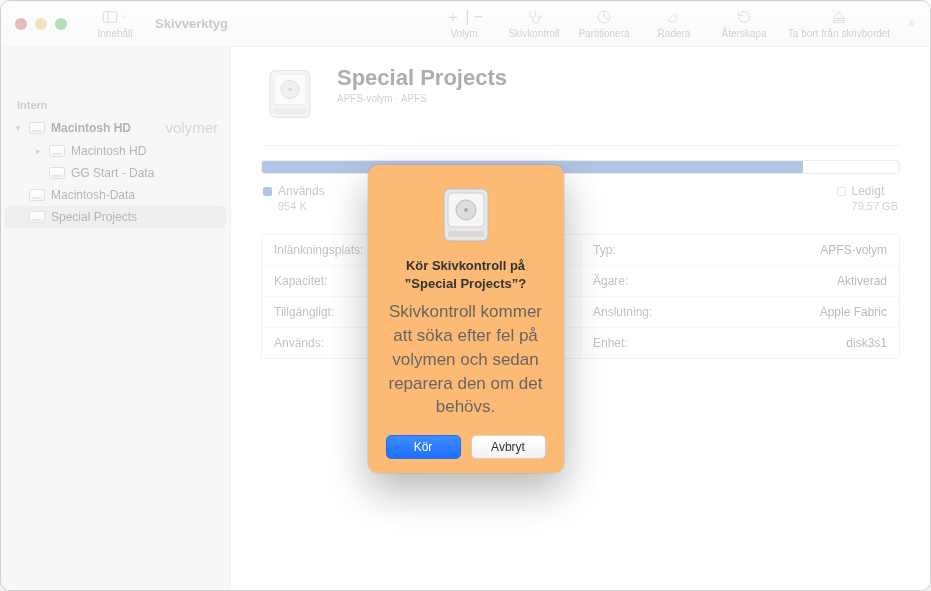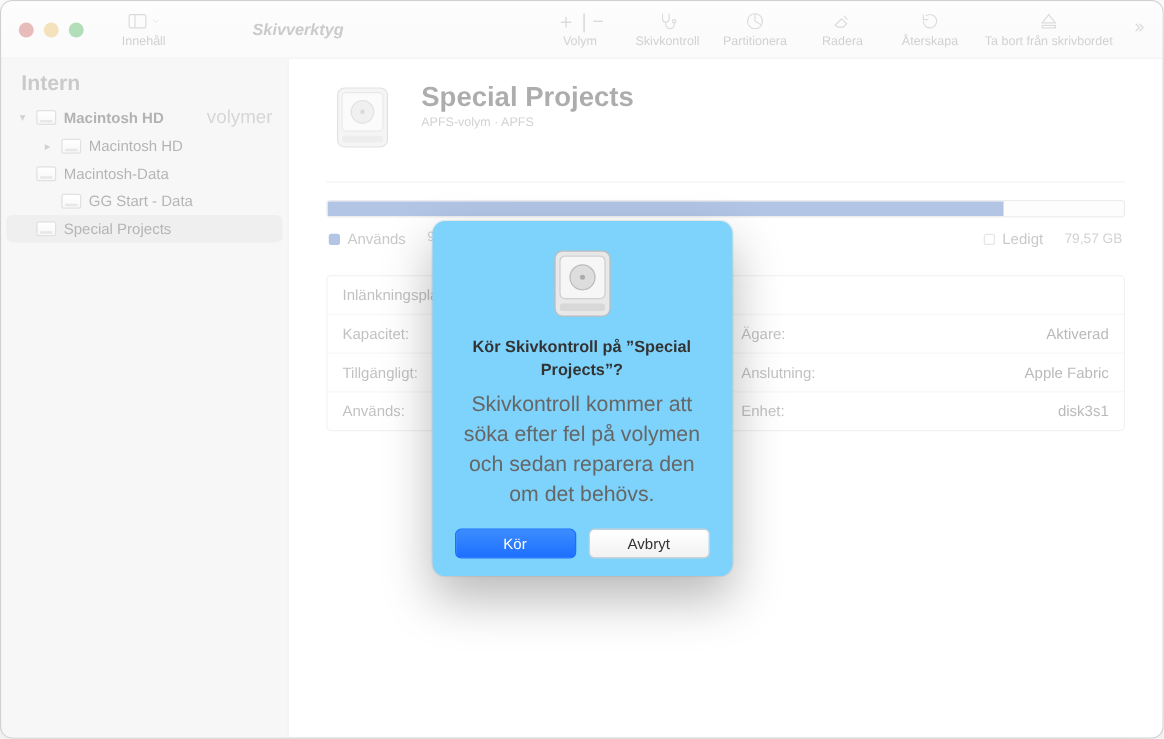--- a/index.html
+++ b/index.html
@@ -19,32 +19,32 @@
     border-bottom: 1px solid #e2e2e2;
     color: #888;
   }
   .traffic { display: flex; gap: 8px; margin-right: 8px; }
   .dot { width: 12px; height: 12px; border-radius: 50%; }
   .dot.red { background:#ff5f57; } .dot.yel { background:#febc2e; } .dot.grn { background:#28c840; }
   .tool-group { display:flex; flex-direction:column; align-items:center; gap:2px; min-width:60px; color:#999; font-size:10px;}
   .tool-group.wide{min-width:110px;}
   .tool-ico { height:18px; display:flex; align-items:center; justify-content:center; gap:2px; font-size:16px; color:#b0b0b0;}
   .tool-ico svg{width:16px;height:16px;stroke:#b0b0b0;fill:none;stroke-width:1.4;}
-  .app-title-grp{display:flex;flex-direction:column;align-items:flex-end;min-width:120px;font-style:italic;}
+  .app-title-grp{display:flex;flex-direction:column;align-items:flex-start;min-width:120px;}
   .app-title{font-weight:600;color:#8a8a8a;font-size:13px;}
   .spacer{flex:1;}
   .chev-btn svg{width:12px;height:12px;stroke:#b0b0b0;fill:none;stroke-width:2;}
 
   
   .body { display:flex; height:calc(100% - 46px); }
   .sidebar {
     width: 230px; background:#f0eeef; border-right:1px solid #e5e3e4;
     padding:10px 4px; font-size:12px; color:#5a5a5a;
   }
-  .side-heading{font-size:17px;font-weight:600;color:#8a8a8a;padding:0 12px 4px;}
+  .side-heading{font-size:11px;font-weight:600;color:#8a8a8a;padding:0 12px 4px;margin-top:42px;}
   .tree-row{display:flex;align-items:center;gap:6px;padding:4px 8px;border-radius:5px;}
   .tree-row.sel{background:#dedcde;}
   .tree-row .disclosure{width:10px;display:inline-flex;justify-content:center;color:#9a9a9a;font-size:9px;}
   .tree-row .inset1{width:14px;}
   .disk-ico{width:16px;height:12px;border:1px solid #bdbdbd;border-radius:2px;background:linear-gradient(#fff,#eee);position:relative;}
   .disk-ico::after{content:"";position:absolute;bottom:1px;left:2px;right:2px;height:2px;background:#c9c9c9;border-radius:1px;}
   .tree-label{flex:1;white-space:nowrap;overflow:hidden;text-overflow:ellipsis;}
   .tree-sub{color:#a5a5a5;font-size:15px;margin-left:4px;}
   .tree-row.bold .tree-label{font-weight:600;color:#555;}
 
@@ -55,41 +55,41 @@
   .vol-title h1{font-size:22px;font-weight:700;color:#4a4a4a;}
   .vol-sub{font-size:10px;color:#9a9a9a;margin-top:2px;}
   .cap-box{margin-left:auto;text-align:right;}
   .cap-box .cap{border:1px solid #d8d8d8;border-radius:6px;padding:6px 14px;font-size:18px;color:#707070;}
   .cap-box .cap-sub{font-size:9px;letter-spacing:.4px;color:#a5a5a5;margin-top:4px;}
   .divider{height:1px;background:#e5e5e5;margin:22px 0 14px;}
   .usebar{height:14px;border:1px solid #d5d5d5;border-radius:3px;overflow:hidden;display:flex;}
   .usebar .used{background:#3b82f6;width:85%;}
   .usebar .free{background:#fafafa;flex:1;}
   .legend{display:flex;justify-content:space-between;margin:10px 2px 0;font-size:12px;}
-  .leg{display:flex;flex-direction:row;gap:2px;}
+  .leg{display:flex;flex-direction:column;gap:2px;}
   .leg .row1{display:flex;align-items:center;gap:6px;color:#888;}
   .sw{width:9px;height:9px;border-radius:2px;border:1px solid #c8c8c8;}
   .sw.blue{background:#3b82f6;border-color:#3b82f6;}
   .leg .row2{color:#9a9a9a;font-size:11px;margin-left:15px;}
 
   
   .props{margin-top:22px;border:1px solid #e3e3e3;border-radius:4px;overflow:hidden;font-size:12px;}
   .prow{display:flex;}
   .prow + .prow{border-top:1px solid #eee;}
   .pcell{flex:1;display:flex;justify-content:space-between;padding:8px 12px;color:#777;}
   .pcell + .pcell{border-left:1px solid #eee;}
   .pcell .k{color:#777;} .pcell .v{color:#666;}
 
   
   .dim{position:absolute;inset:0;background:rgba(255,255,255,0.55);backdrop-filter:grayscale(40%);}
 
   
   .dialog{
     position:absolute;left:50%;top:54%;transform:translate(-50%,-50%);
-    width:240px;background:#7dd3fc;border-radius:10px;
+    width:196px;background:#fdba74;border-radius:10px;
     box-shadow:0 18px 40px rgba(0,0,0,.28),0 0 0 1px rgba(0,0,0,.06);
     padding:18px 18px 14px;text-align:center;
   }
   .dialog .hdd-dlg{width:64px;height:64px;margin:0 auto 10px;}
   .dialog h2{font-size:13px;font-weight:700;color:#333;line-height:1.35;}
   .dialog p{font-size:17px;color:#666;margin-top:8px;line-height:1.4;}
   .dlg-btns{display:flex;gap:10px;margin-top:16px;}
   .btn{flex:1;height:24px;border-radius:5px;font-size:12px;border:1px solid #d0d0d0;background:linear-gradient(#fff,#f2f2f2);cursor:pointer;color:#333;}
   .btn.primary{background:linear-gradient(#3c8cff,#1e6fff);border-color:#1e6fff;color:#fff;font-weight:500;}
 
@@ -195,29 +195,29 @@
         <span class="tree-label">Macintosh HD</span>
         <span class="tree-sub">volymer</span>
       </div>
       <div class="tree-row">
         <span class="inset1"></span>
         <span class="disclosure">▸</span>
         <span class="disk-ico"></span>
         <span class="tree-label">Macintosh HD</span>
       </div>
       <div class="tree-row">
-        <span class="disclosure"></span>
-        <span class="disk-ico"></span>
-        <span class="tree-label">Macintosh-Data</span>
-      </div>
-      <div class="tree-row">
         <span class="inset1"></span>
         <span class="disclosure"></span>
         <span class="disk-ico"></span>
         <span class="tree-label">GG Start - Data</span>
+      </div>
+      <div class="tree-row">
+        <span class="disclosure"></span>
+        <span class="disk-ico"></span>
+        <span class="tree-label">Macintosh-Data</span>
       </div>
       <div class="tree-row sel">
         <span class="disclosure"></span>
         <span class="disk-ico"></span>
         <span class="tree-label">Special Projects</span>
       </div>
     </div>
 
     <div class="main">
       <div class="vol-header">
@@ -243,34 +243,38 @@
         <div class="free"></div>
       </div>
       <div class="legend">
         <div class="leg">
           <div class="row1">
               <span class="sw blue"></span>
               <span>Används</span>
             </div>
           <div class="row2">954 K</div>
         </div>
-        <div class="leg" style="align-items:center;">
+        <div class="leg" style="align-items:flex-start;">
           <div class="row1">
               <span class="sw"></span>
               <span>Ledigt</span>
             </div>
           <div class="row2">79,57 GB</div>
         </div>
       </div>
 
       <div class="props">
         <div class="prow">
           <div class="pcell">
               <span class="k">Inlänkningsplats:</span>
               <span class="v"></span>
+            </div>
+          <div class="pcell">
+              <span class="k">Typ:</span>
+              <span class="v">APFS-volym</span>
             </div>
         </div>
         <div class="prow">
           <div class="pcell">
               <span class="k">Kapacitet:</span>
               <span class="v"></span>
             </div>
           <div class="pcell">
               <span class="k">Ägare:</span>
               <span class="v">Aktiverad</span>

